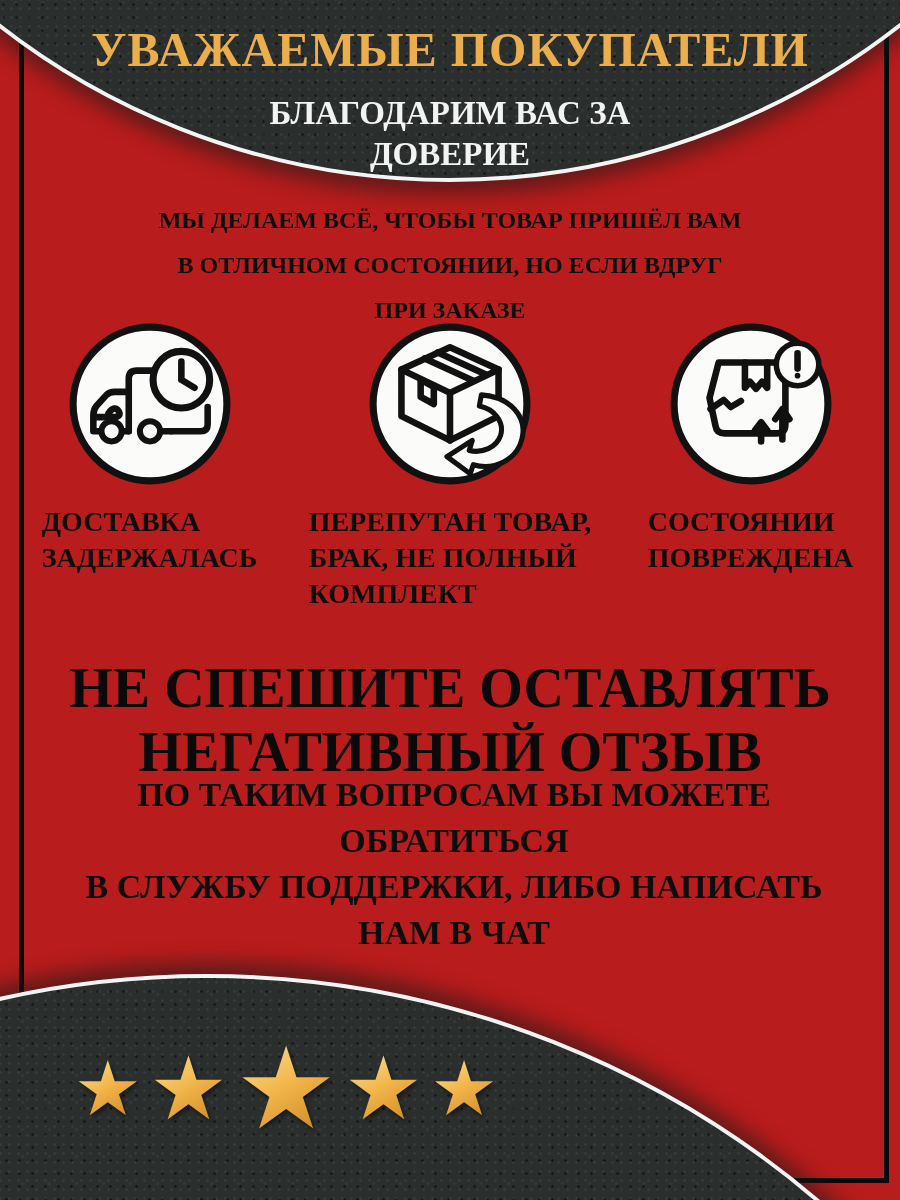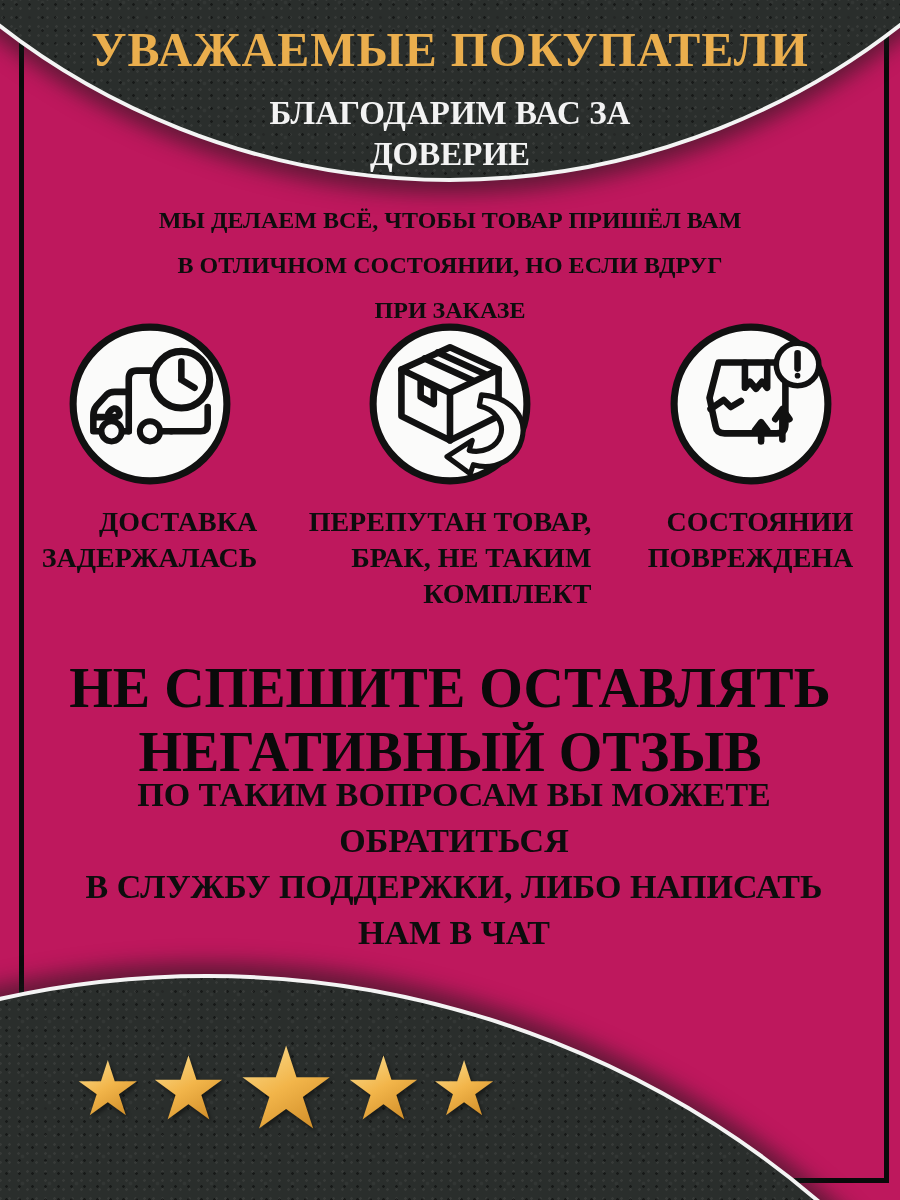--- a/index.html
+++ b/index.html
@@ -1,19 +1,19 @@
 <!DOCTYPE html>
 <html><head>
 <meta charset="utf-8">
 <style>
   * { margin:0; padding:0; box-sizing:border-box; }
   html,body { background:#8a8a8a; }
   .stage {
     position:relative; width:900px; height:1200px; overflow:hidden;
-    background:#be185d;
+    background:#b91c1c;
     font-family:"Liberation Serif","DejaVu Serif",serif;
     font-weight:700;
   }
   
   .frame {
     position:absolute; left:19px; right:11px; top:-40px; bottom:17px;
     border:5px solid #0a0a0a; z-index:1;
   }
   
   .arc {
@@ -45,21 +45,21 @@
   }
 
   .issues {
     position:absolute; top:318px; left:0; width:100%; z-index:3;
     display:flex; justify-content:space-between; padding:0 22px;
   }
   .issue { width:255px; display:flex; flex-direction:column; align-items:center; }
   .issue.wide { width:330px; }
   .issue-icon svg { display:block; }
   .issue-label {
-    margin-top:14px; font-size:28px; line-height:36px; text-align:right;
+    margin-top:14px; font-size:28px; line-height:36px; text-align:left;
     color:#0d0d0d; white-space:pre-line;
   }
 
   .warning {
     position:absolute; top:656px; left:0; width:100%; z-index:3;
     text-align:center; font-size:56px; line-height:64px; color:#0a0a0a; white-space:pre-line;
   }
   .support {
     position:absolute; top:772px; left:28px; right:20px; z-index:3;
     text-align:center; font-size:34px; line-height:46px; color:#0d0d0d; white-space:pre-line;
@@ -127,21 +127,21 @@
           <circle cx="85" cy="85" r="76" fill="#fbfbfa" stroke-width="7"></circle>
           <path d="M85,29 L133,51 85,74 37,51 Z"></path>
           <path d="M37,51 V97 L85,121 V74"></path>
           <path d="M133,51 V97 L85,121"></path>
           <path d="M60,40 l48,22 M73,34 l48,22"></path>
           <path d="M56,61 v17 l13,7 v-17 z"></path>
           <path d="M116,76 c28,2 46,21 40,44 c-5,20 -27,31 -48,25 l-3,9 -23,-17 25,-16 -3,10 c13,3 27,-3 31,-15 c4,-13 -6,-26 -21,-29 z" fill="#fbfbfa" stroke-width="5"></path>
         </svg>
       </div>
       <div class="issue-label">ПЕРЕПУТАН ТОВАР,
-БРАК, НЕ ТАКИМ
+БРАК, НЕ ПОЛНЫЙ
 КОМПЛЕКТ</div>
     </div>
 
     <div class="issue">
       <div class="issue-icon">
         <svg width="172" height="172" viewBox="0 0 170 170" fill="none" stroke="#111" stroke-width="6.5" stroke-linecap="round" stroke-linejoin="round">
           <circle cx="85" cy="85" r="76" fill="#fbfbfa" stroke-width="7"></circle>
           <path d="M53,44 H110 q9,0 9,9 v52 q0,9 -9,9 H59 q-8,0 -9,-7 l-6,-28 9,-35 z" fill="#fbfbfa"></path>
           <path d="M79,44 v25 l5,-6 6,7 6,-7 5,6 V44"></path>
           <path d="M45,90 l13,-9 7,7 10,-6"></path>

